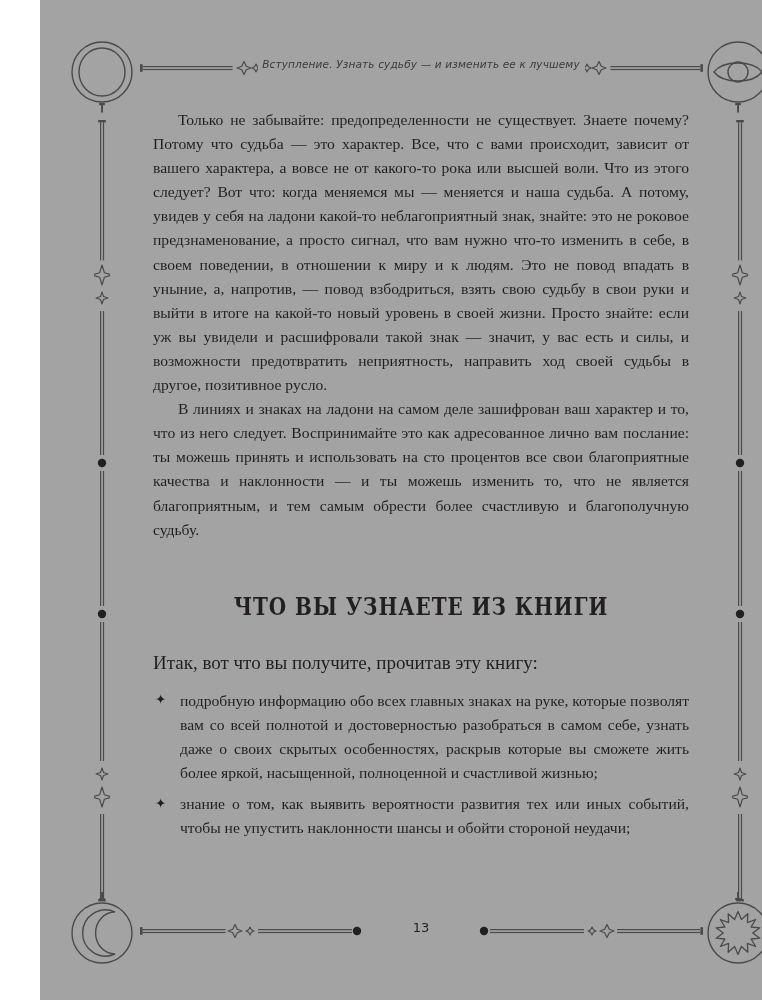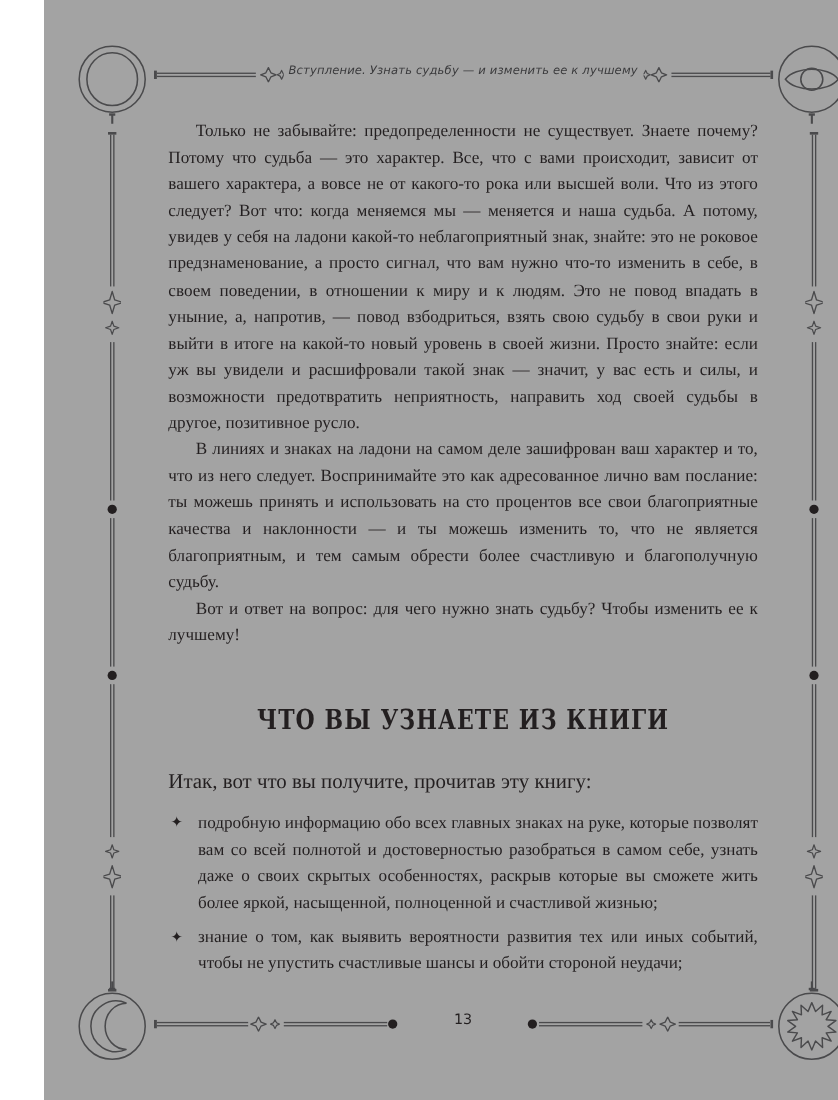--- a/index.html
+++ b/index.html
@@ -242,34 +242,33 @@
       <rect x="6" y="694" width="1.2" height="85" fill="#4a4a4c"></rect>
       <rect x="8.9" y="694" width="1.2" height="85" fill="#4a4a4c"></rect>
       <rect x="4.2" y="779" width="7.6" height="2.4" fill="#4a4a4c"></rect>
     </svg>
   </div>
 
   <div class="column">
 
     <p class="body indent">Только не забывайте: предопределенности не существует. Знаете почему? Потому что судьба — это характер. Все, что с вами происходит, зависит от вашего характера, а вовсе не от какого-то рока или высшей воли. Что из этого следует? Вот что: когда меняемся мы — меняется и наша судьба. А потому, увидев у себя на ладони какой-то неблагоприятный знак, знайте: это не роковое предзнаменование, а просто сигнал, что вам нужно что-то изменить в себе, в своем поведении, в отношении к миру и к людям. Это не повод впадать в уныние, а, напротив, — повод взбодриться, взять свою судьбу в свои руки и выйти в итоге на какой-то новый уровень в своей жизни. Просто знайте: если уж вы увидели и расшифровали такой знак — значит, у вас есть и силы, и возможности предотвратить неприятность, направить ход своей судьбы в другое, позитивное русло.</p>
     <p class="body indent">В линиях и знаках на ладони на самом деле зашифрован ваш характер и то, что из него следует. Воспринимайте это как адресованное лично вам послание: ты можешь принять и использовать на сто процентов все свои благоприятные качества и наклонности — и ты можешь изменить то, что не является благоприятным, и тем самым обрести более счастливую и благополучную судьбу.</p>
-    <p class="body indent">Вот и ответ на вопрос: для чего нужно знать судьбу? Чтобы изменить ее к лучшему!</p>
 
     <h2 class="section-heading">ЧТО ВЫ УЗНАЕТЕ ИЗ КНИГИ</h2>
 
     <p class="lead-in">Итак, вот что вы получите, прочитав эту книгу:</p>
 
     <ul class="bullets">
       <li>
         <span class="marker">✦</span>
         <span>подробную информацию обо всех главных знаках на руке, которые позволят вам со всей полнотой и достоверностью разобраться в самом себе, узнать даже о своих скрытых особенностях, раскрыв которые вы сможете жить более яркой, насыщенной, полноценной и счастливой жизнью;</span>
       </li>
       <li>
         <span class="marker">✦</span>
-        <span>знание о том, как выявить вероятности развития тех или иных событий, чтобы не упустить счастливые шансы и обойти стороной неудачи;</span>
+        <span>знание о том, как выявить вероятности развития тех или иных событий, чтобы не упустить наклонности шансы и обойти стороной неудачи;</span>
       </li>
     </ul>
 
   </div>
 
   <div class="hrule hr-foot-left">
     <svg width="223" height="14" viewBox="0 0 223 14" preserveAspectRatio="none">
       <rect x="0" y="3.2" width="2.6" height="7.6" fill="#4a4a4c"></rect>
       <rect x="2.6" y="5" width="83" height="1.2" fill="#4a4a4c"></rect>
       <rect x="2.6" y="7.9" width="83" height="1.2" fill="#4a4a4c"></rect>

